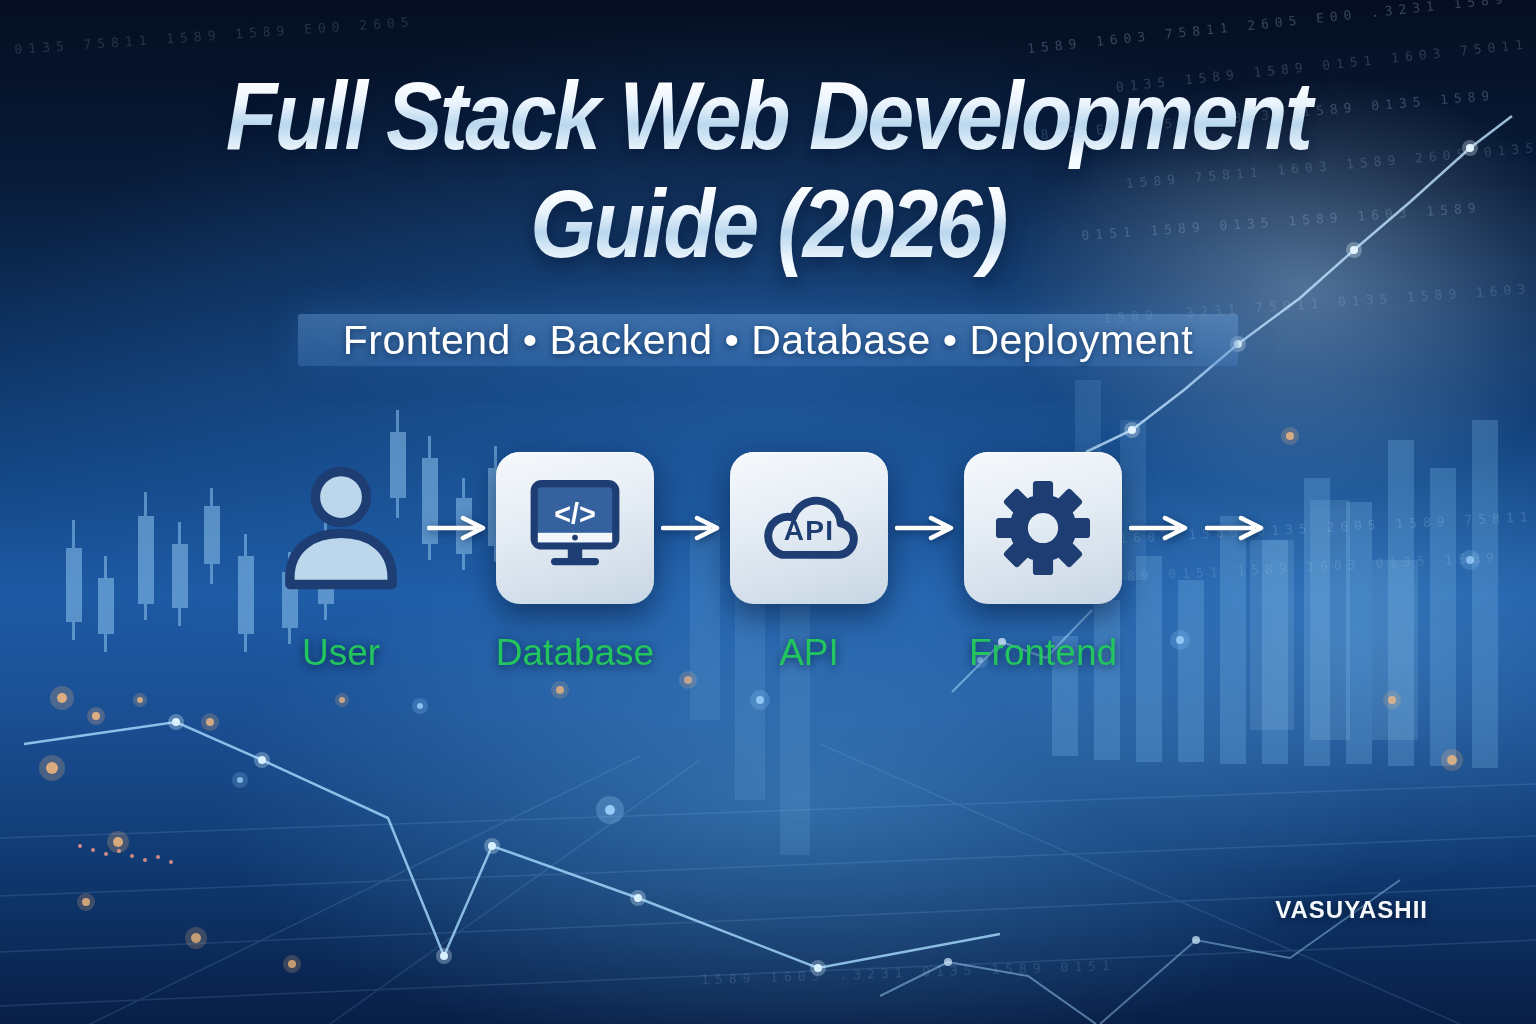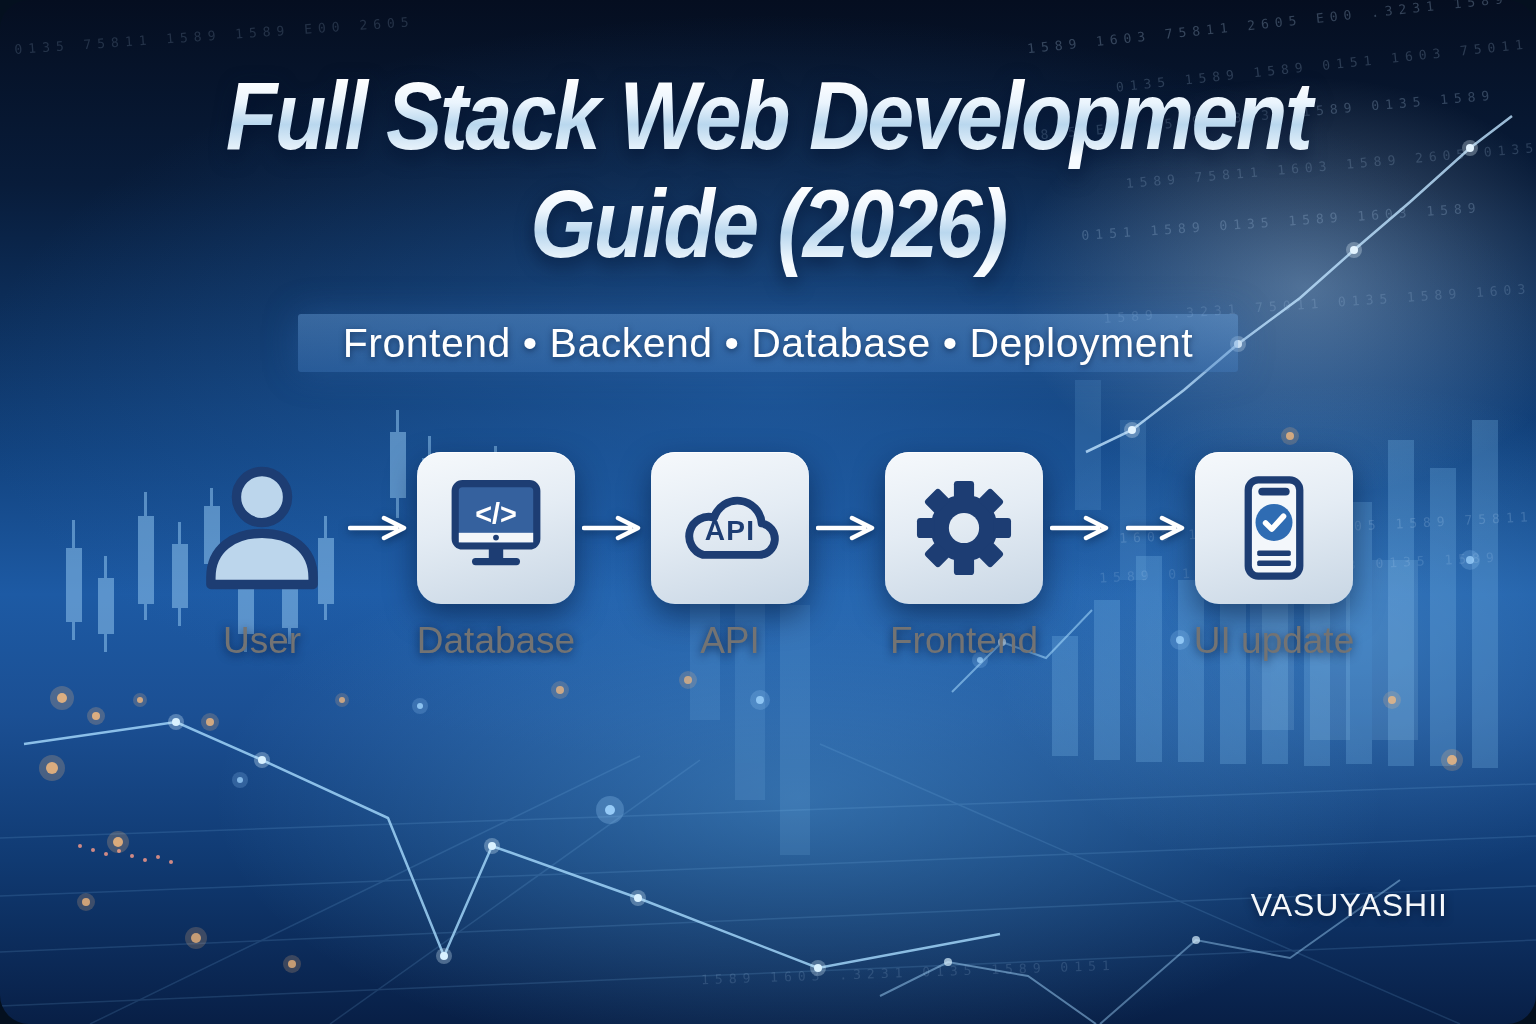--- a/index.html
+++ b/index.html
@@ -1,20 +1,19 @@
 <!DOCTYPE html>
 <html><head>
 <meta charset="utf-8">
 <style>
   * { margin:0; padding:0; box-sizing:border-box; }
   html,body { background:#04101f; }
   .poster {
     position:relative; width:1536px; height:1024px; overflow:hidden;
     font-family:"Liberation Sans", sans-serif;
-    border-radius:29px;
   }
   
   .bg-base {
     position:absolute; inset:0;
     background:
       radial-gradient(420px 300px at 85% 28%, rgba(205,232,255,.34), transparent 70%),
       radial-gradient(520px 360px at 88% 62%, rgba(120,200,255,.25), transparent 70%),
       radial-gradient(900px 420px at 52% 78%, rgba(110,195,255,.34), transparent 65%),
       radial-gradient(1100px 520px at 50% 38%, rgba(45,115,195,.45), transparent 72%),
       linear-gradient(180deg,#050e20 0%, #081c3a 18%, #12437f 44%, #1d5aa4 58%, #1b4f93 70%, #103a72 84%, #081f46 100%);
@@ -35,21 +34,21 @@
     font-style:italic; font-weight:700; font-size:96px; line-height:108px;
     letter-spacing:-3px;
     background:linear-gradient(180deg,#ffffff 16%,#eaf4fd 38%,#b9d7ee 58%,#f6fbff 88%);
     -webkit-background-clip:text; background-clip:text; color:transparent;
     transform:scaleX(.88);
     filter:drop-shadow(0 6px 10px rgba(1,16,44,.65));
   }
   
   .subtitle {
     position:absolute; top:314px; left:50%; transform:translateX(-50%);
-    width:940px; height:58px; border-radius:3px;
+    width:940px; height:52px; border-radius:3px;
     background:linear-gradient(180deg, rgba(106,162,222,.44), rgba(66,124,192,.42));
     box-shadow:0 0 34px rgba(50,105,175,.35);
     display:flex; align-items:center; justify-content:center;
   }
   .subtitle span {
     font-size:41px; color:#ffffff; letter-spacing:.5px;
     text-shadow:0 2px 6px rgba(4,22,52,.55);
   }
   
   .flow {
@@ -59,33 +58,33 @@
   .step { width:158px; display:flex; flex-direction:column; align-items:center; }
   .icon-wrap {
     width:158px; height:152px; display:flex; align-items:center; justify-content:center;
   }
   .card {
     border-radius:24px;
     background:linear-gradient(165deg,#f6f9fc 0%, #e4ecf4 45%, #c8d6e4 100%);
     box-shadow:0 12px 30px rgba(2,16,44,.5), inset 0 1px 0 rgba(255,255,255,.85);
   }
   .step-label {
-    margin-top:16px; font-size:37px; color:#737373;
+    margin-top:28px; font-size:37px; color:#22c55e;
     text-shadow:0 2px 10px rgba(2,18,48,.75);
     white-space:nowrap;
     text-align:right;
   }
   .arrow {
     width:76px; height:152px; display:flex; align-items:center; justify-content:center;
     filter:drop-shadow(0 2px 5px rgba(2,18,48,.6));
   }
   
   .watermark {
-    position:absolute; right:88px; bottom:100px;
-    font-size:32px; font-weight:400; letter-spacing:1px; color:#f5f8fb;
+    position:absolute; right:108px; bottom:100px;
+    font-size:24px; font-weight:700; letter-spacing:1px; color:#f5f8fb;
     text-shadow:0 2px 8px rgba(2,14,38,.7);
   }
 </style>
 </head>
 <body>
 
 <div class="poster">
 
   <div class="bg-base"></div>
 
@@ -369,31 +368,18 @@
       </svg>
     </div>
 
 
     <div class="arrow">
       <svg width="62" height="26" viewBox="0 0 62 26">
         <path d="M2 13 H48 M36 3 L56 13 L36 23" fill="none" stroke="#ffffff" stroke-width="4.5" stroke-linecap="round" stroke-linejoin="round"></path>
       </svg>
     </div>
 
-    <div class="step">
-      <div class="icon-wrap card">
-        <svg width="112" height="112" viewBox="0 0 100 100">
-          <rect x="27" y="7" width="46" height="86" rx="9" fill="#f3f7fb" stroke="#1d3d73" stroke-width="6.5"></rect>
-          <rect x="36" y="14" width="28" height="7" rx="3.5" fill="#1d3d73"></rect>
-          <circle cx="50" cy="45" r="16.5" fill="#2f6cb3"></circle>
-          <path d="M42.5 45.5 l5.5 5.5 l10.5 -11.5" fill="none" stroke="#ffffff" stroke-width="5" stroke-linecap="round" stroke-linejoin="round"></path>
-          <rect x="35" y="70" width="30" height="5" rx="1.5" fill="#1d3d73"></rect>
-          <rect x="35" y="79" width="30" height="5" rx="1.5" fill="#1d3d73"></rect>
-        </svg>
-      </div>
-      <div class="step-label">UI update</div>
-    </div>
 
   </div>
 
   <div class="watermark">VASUYASHII</div>
 
 </div>
 
 </body></html>

